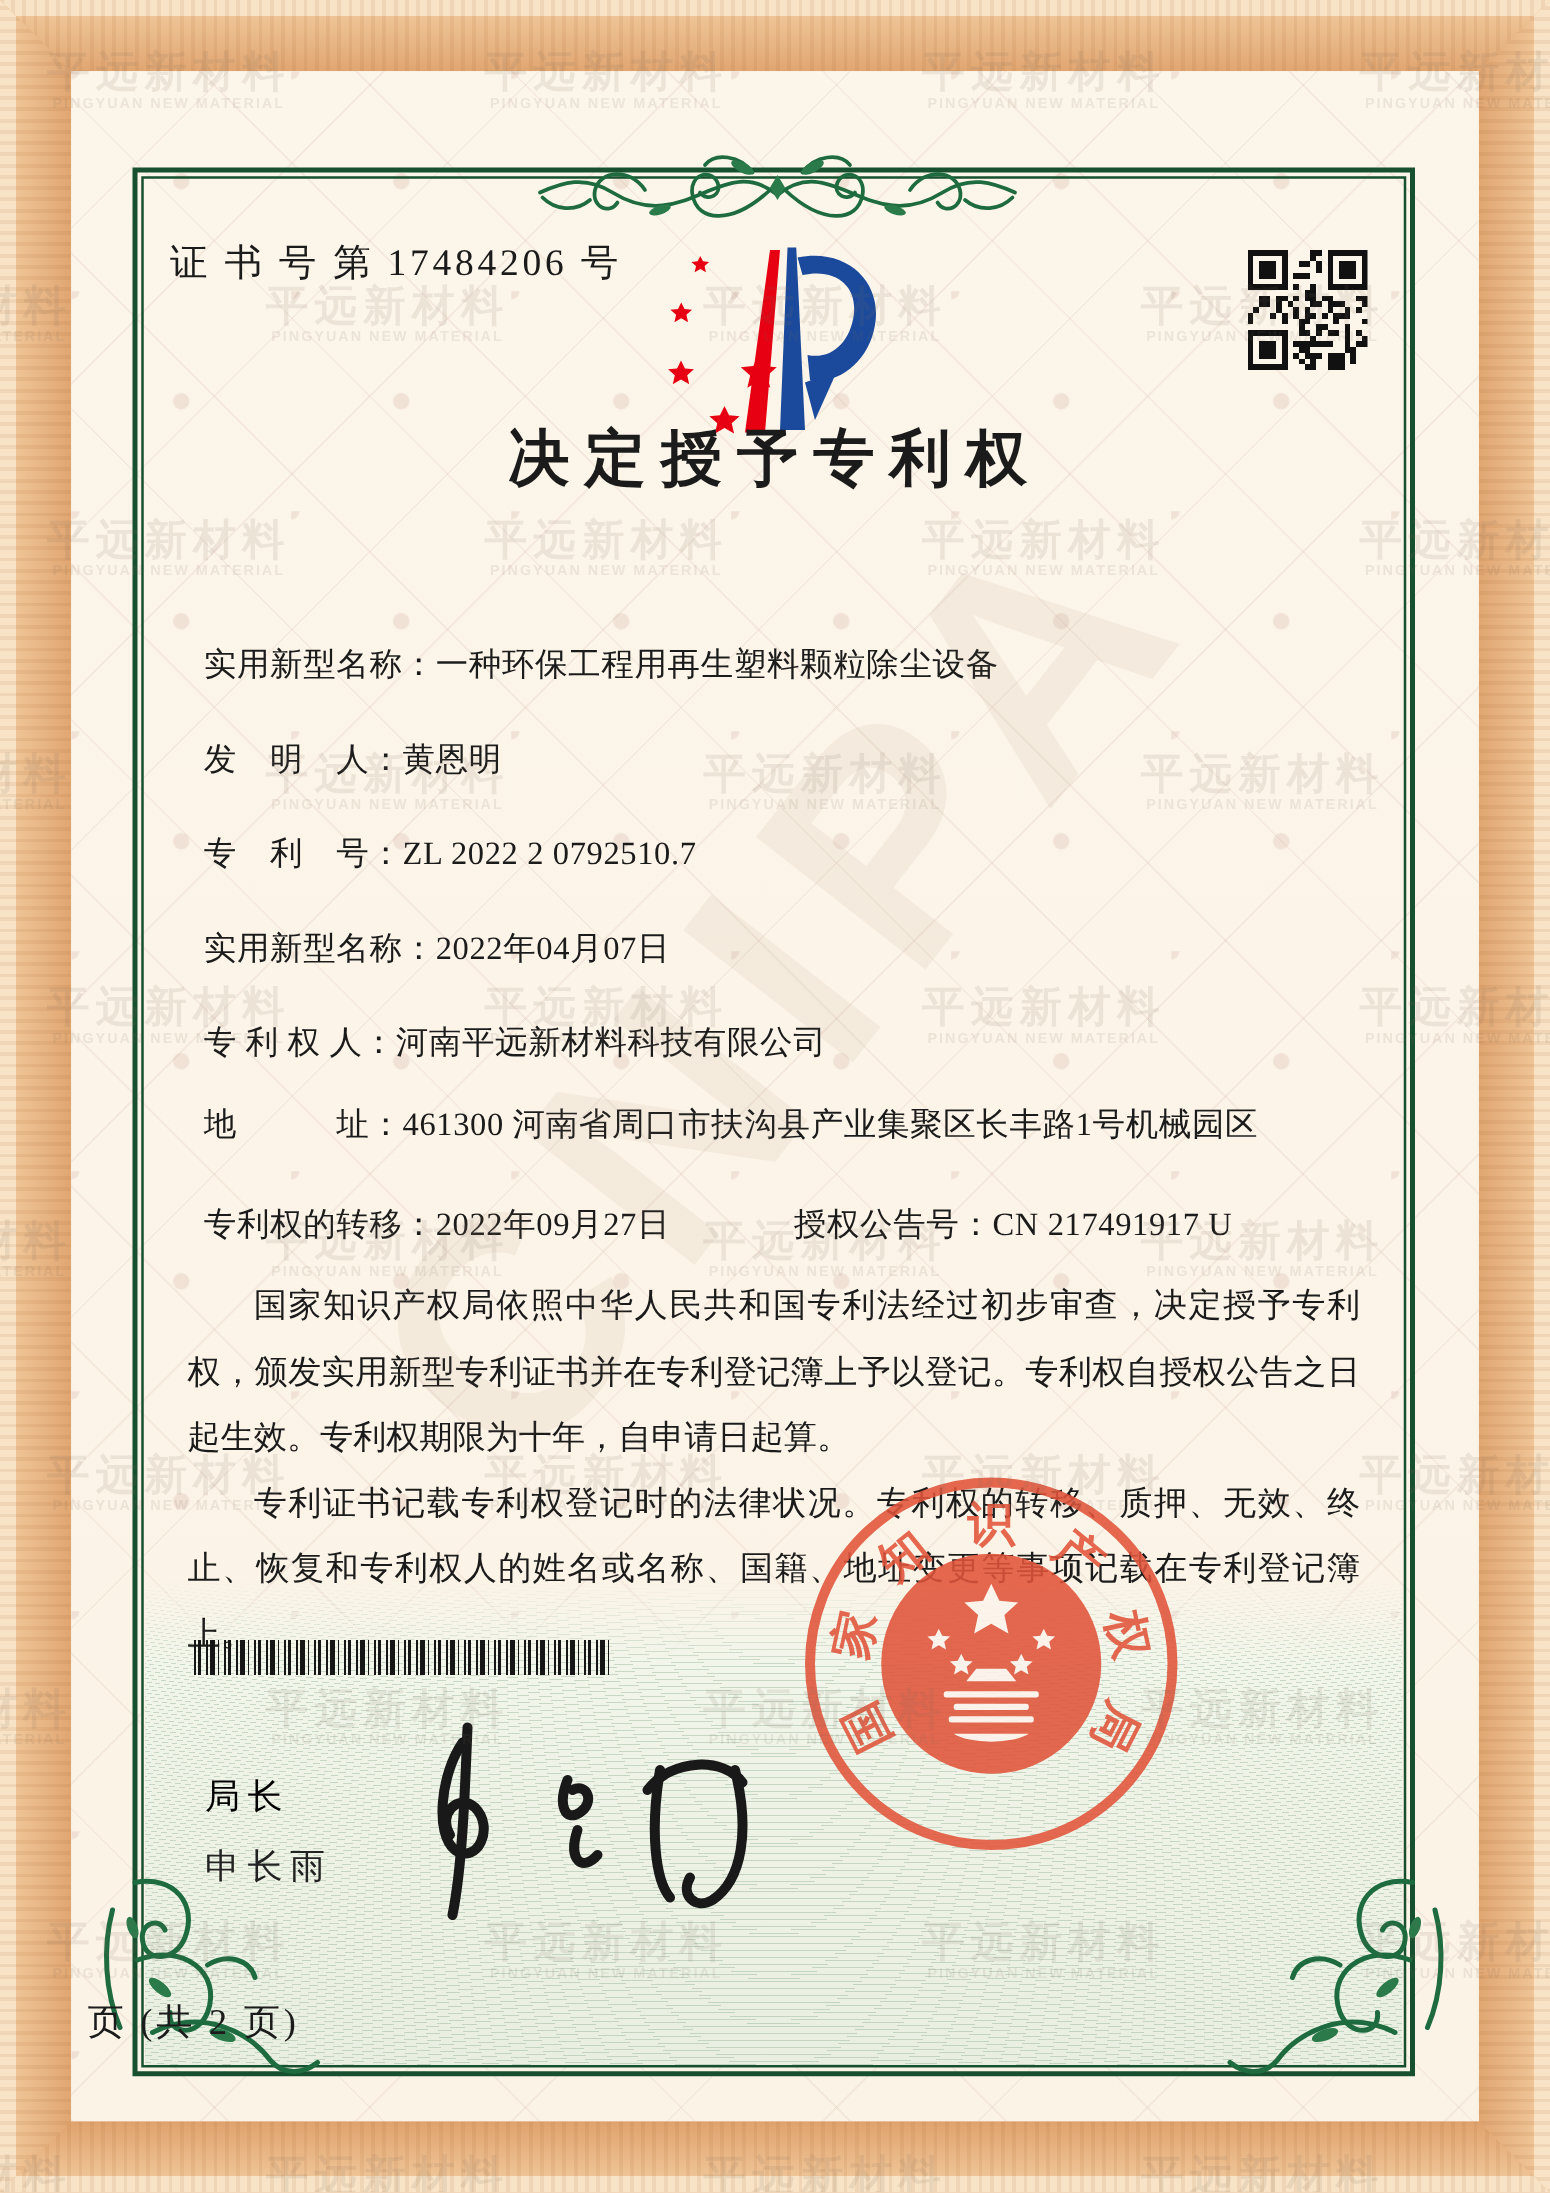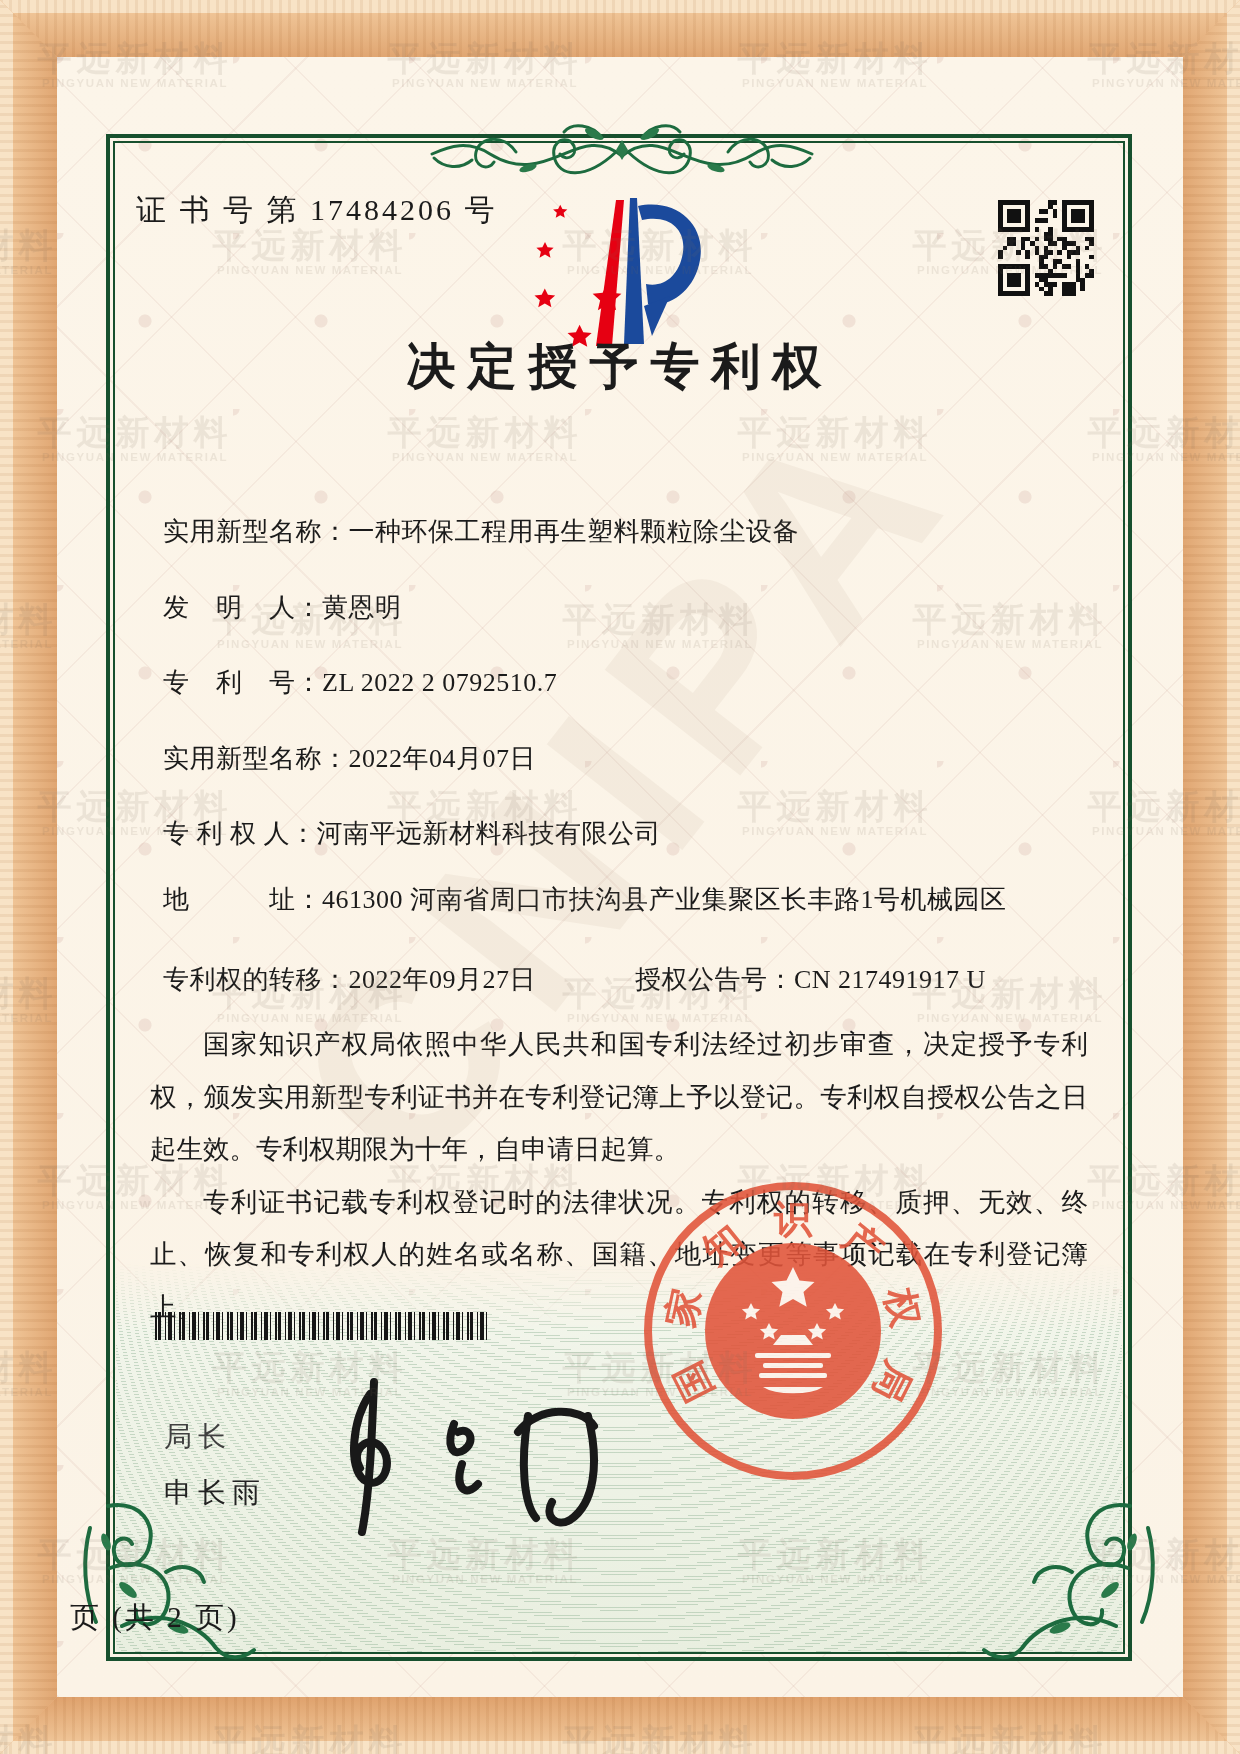--- a/index.html
+++ b/index.html
@@ -72,21 +72,21 @@
     display:flex;letter-spacing:.5px;}
   .grant-no{position:absolute;left:472px;white-space:pre;}
   .paras{position:absolute;left:150px;right:152px;top:1018px;
     font-size:26.5px;line-height:52.5px;text-align:justify;}
   .paras p{margin:0;text-indent:2em;}
   .barcode{position:absolute;left:155px;top:1312px;width:336px;height:28px;background:
     repeating-linear-gradient(90deg,#161616 0 2px,rgba(0,0,0,0) 2px 3px,#161616 3px 6px,
       rgba(0,0,0,0) 6px 10px,#161616 10px 11px,rgba(0,0,0,0) 11px 13px,#161616 13px 17px,
       rgba(0,0,0,0) 17px 19px,#161616 19px 20px,rgba(0,0,0,0) 20px 24px);}
   .director-label{position:absolute;left:164px;top:1418px;font-size:28px;letter-spacing:6px;
-    font-family:"Liberation Sans","DejaVu Sans",sans-serif;color:#404040;}
+    font-family:"Liberation Sans","DejaVu Sans",sans-serif;color:#000000;}
   .director-name{position:absolute;left:164px;top:1474px;font-size:28px;letter-spacing:6px;
     font-family:"Liberation Sans","DejaVu Sans",sans-serif;color:#222;}
   .signature{position:absolute;left:312px;top:1372px;width:290px;height:170px;}
   .pageinfo{position:absolute;left:0;right:0;top:1598px;text-align:left;
     font-size:29px;letter-spacing:3px;}
   .footnote{position:absolute;left:0;right:0;top:1666px;text-align:center;
     font-size:25px;letter-spacing:7px;z-index:6;}
 
   
   .seal{position:absolute;left:644px;top:1182px;width:298px;height:298px;z-index:7;

